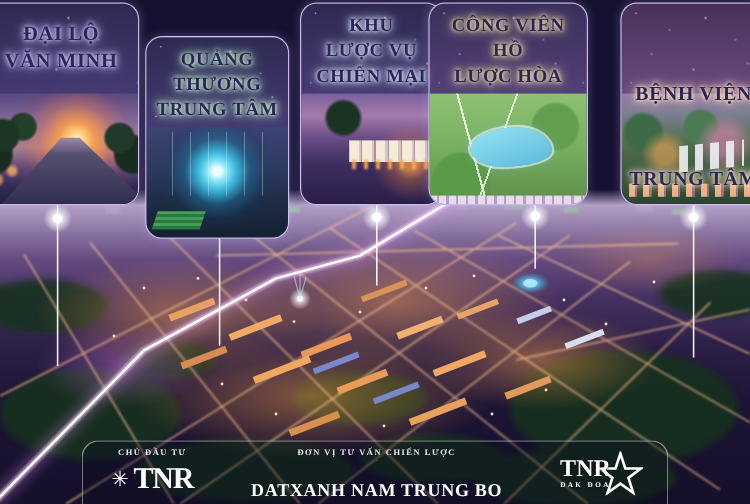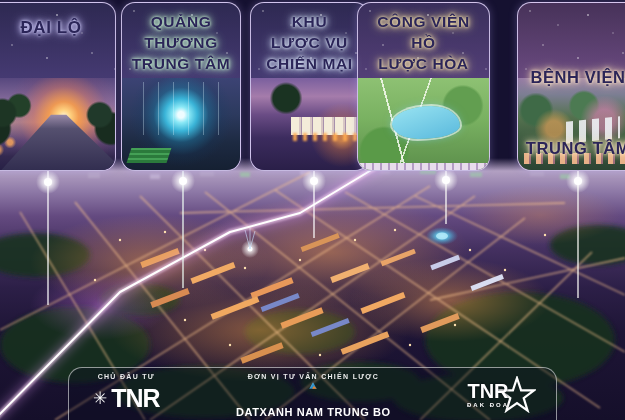--- a/index.html
+++ b/index.html
@@ -1,19 +1,19 @@
 <!DOCTYPE html>
 <html><head>
 <meta charset="utf-8">
 <style>
   html,body{margin:0;padding:0;background:#000;}
   *{box-sizing:border-box;}
   .stage{
     position:relative;width:625px;height:420px;overflow:hidden;
-    font-family:Liberation Sans, sans-serif;
+    font-family:Liberation Serif, serif;
     background:#7f1d1d;
   }
   
   .aerial{
     position:absolute;inset:0;
     background:
       linear-gradient(180deg,
         #151130 0px,#151130 158px,
         #b2a0c2 171px,#8d78a6 192px,
         #644a80 216px,#453161 248px,
@@ -116,21 +116,21 @@
     background:rgba(10,12,32,.38);
     display:flex;align-items:stretch;justify-content:space-between;
     padding:3px 20px 2px 24px;color:#fff;
   }
   .fgroup{display:flex;flex-direction:column;align-items:center;justify-content:flex-start;}
   .flabel{font-size:7px;letter-spacing:1.3px;color:rgba(255,255,255,.92);font-weight:700;white-space:nowrap;margin-top:2px;}
   .tnr-logo{display:flex;align-items:center;margin-top:6px;}
   .tnr-ast{font-size:17px;line-height:1;margin-right:4px;}
   .tnr-txt{font-size:25px;font-weight:800;letter-spacing:-1px;line-height:1;}
   .dx-tri{margin-top:2px;}
-  .dx-name{font-size:11px;font-weight:700;letter-spacing:.6px;margin-top:17px;white-space:nowrap;}
+  .dx-name{font-size:15px;font-weight:700;letter-spacing:.6px;margin-top:17px;white-space:nowrap;}
   .proj{justify-content:center;}
   .proj-inner{display:flex;align-items:center;}
   .proj-txt{display:flex;flex-direction:column;align-items:center;margin-right:-11px;z-index:1;}
   .proj-tnr{font-size:20px;font-weight:800;letter-spacing:0;line-height:1;text-shadow:0 0 3px rgba(0,0,10,.8);}
   .proj-sub{font-size:6px;letter-spacing:2px;font-weight:700;margin-top:1px;text-shadow:0 0 3px rgba(0,0,10,.8);}
 </style>
 </head>
 <body>
 
 <div class="stage">
@@ -309,25 +309,26 @@
       <line x1="578" y1="170" x2="578" y2="298" stroke="rgba(255,255,250,0.95)" stroke-width="1.3"></line>
       <circle cx="578" cy="181" r="12" fill="url(#orb)"></circle>
         <circle cx="578" cy="181" r="4" fill="#fff"></circle>
     </g>
   </svg>
 
   <div class="card c1" style="left:-14px;width:130px;">
     <div class="stars"></div>
     <div class="title">
       <span>ĐẠI LỘ</span>
+      <span>VĂN MINH</span>
     </div>
     <div class="scene s1"></div>
   </div>
 
-  <div class="card c2" style="left:121px;width:120px;">
+  <div class="card c2" style="left:121px;width:120px;margin-top:28px;">
     <div class="stars"></div>
     <div class="title">
       <span>QUẢNG</span>
       <span>THƯƠNG</span>
       <span>TRUNG TÂM</span>
     </div>
     <div class="scene s2"></div>
   </div>
 
   <div class="card c3" style="left:250px;width:119px;">

